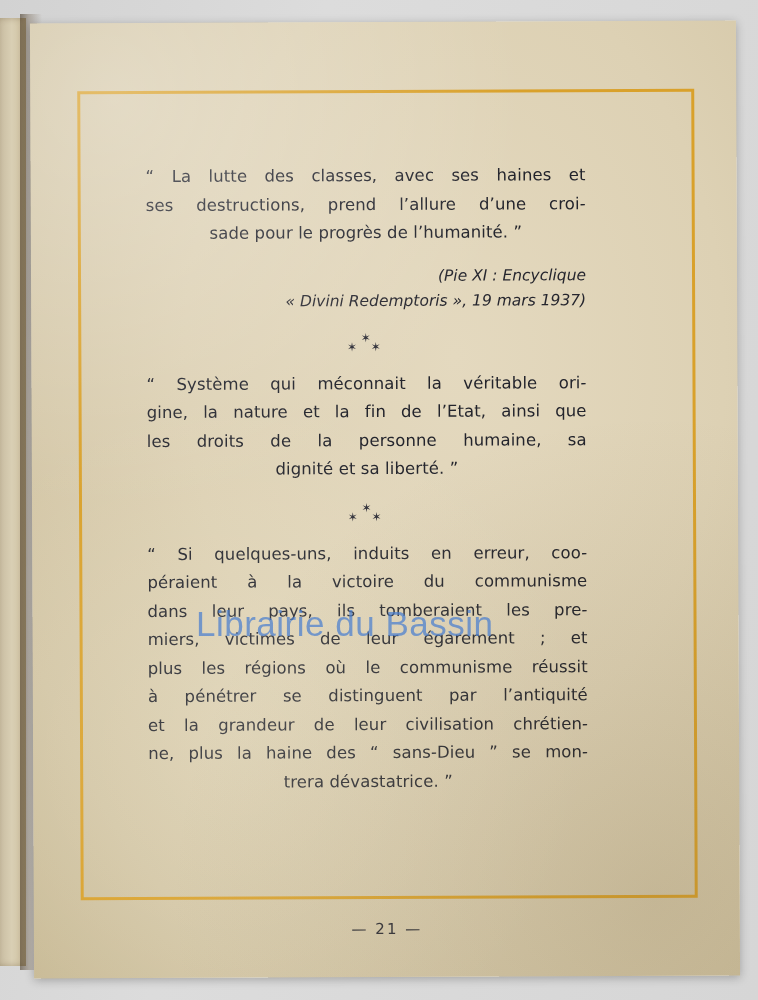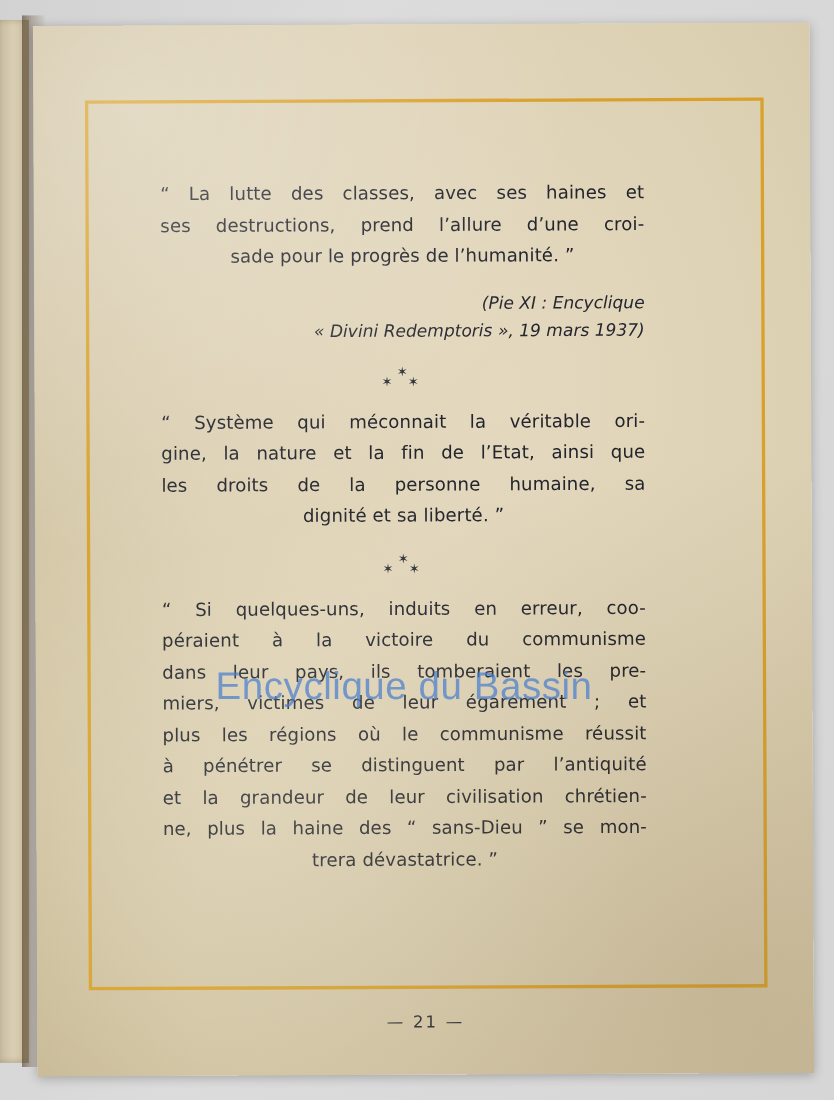--- a/index.html
+++ b/index.html
@@ -214,15 +214,15 @@
           <span class="ln center">trera dévastatrice. ”</span>
         </p>
       </div>
 
     </div>
 
     <div class="folio">— 21 —</div>
 
   </div>
 
-  <div class="watermark">Encyclique du Bassin</div>
+  <div class="watermark">Librairie du Bassin</div>
 
 </div>
 
 </body></html>

